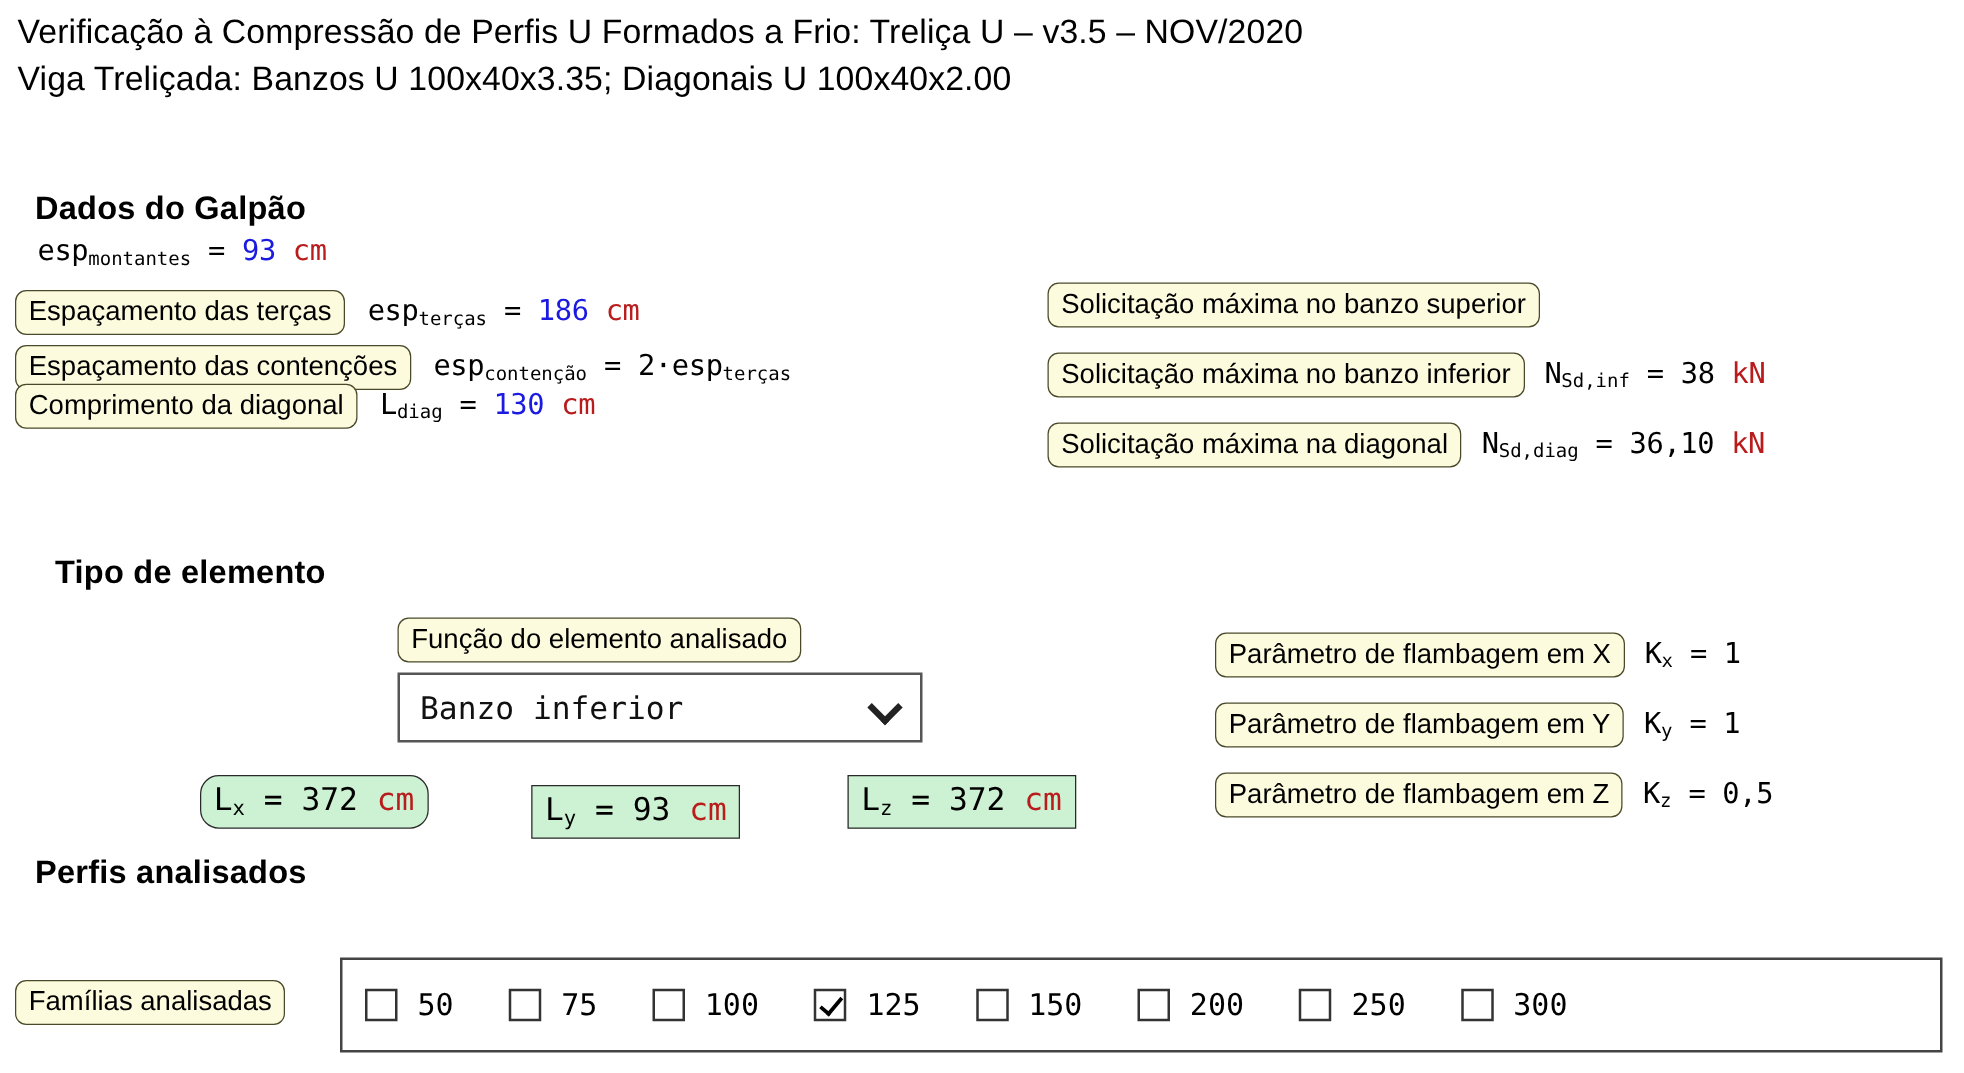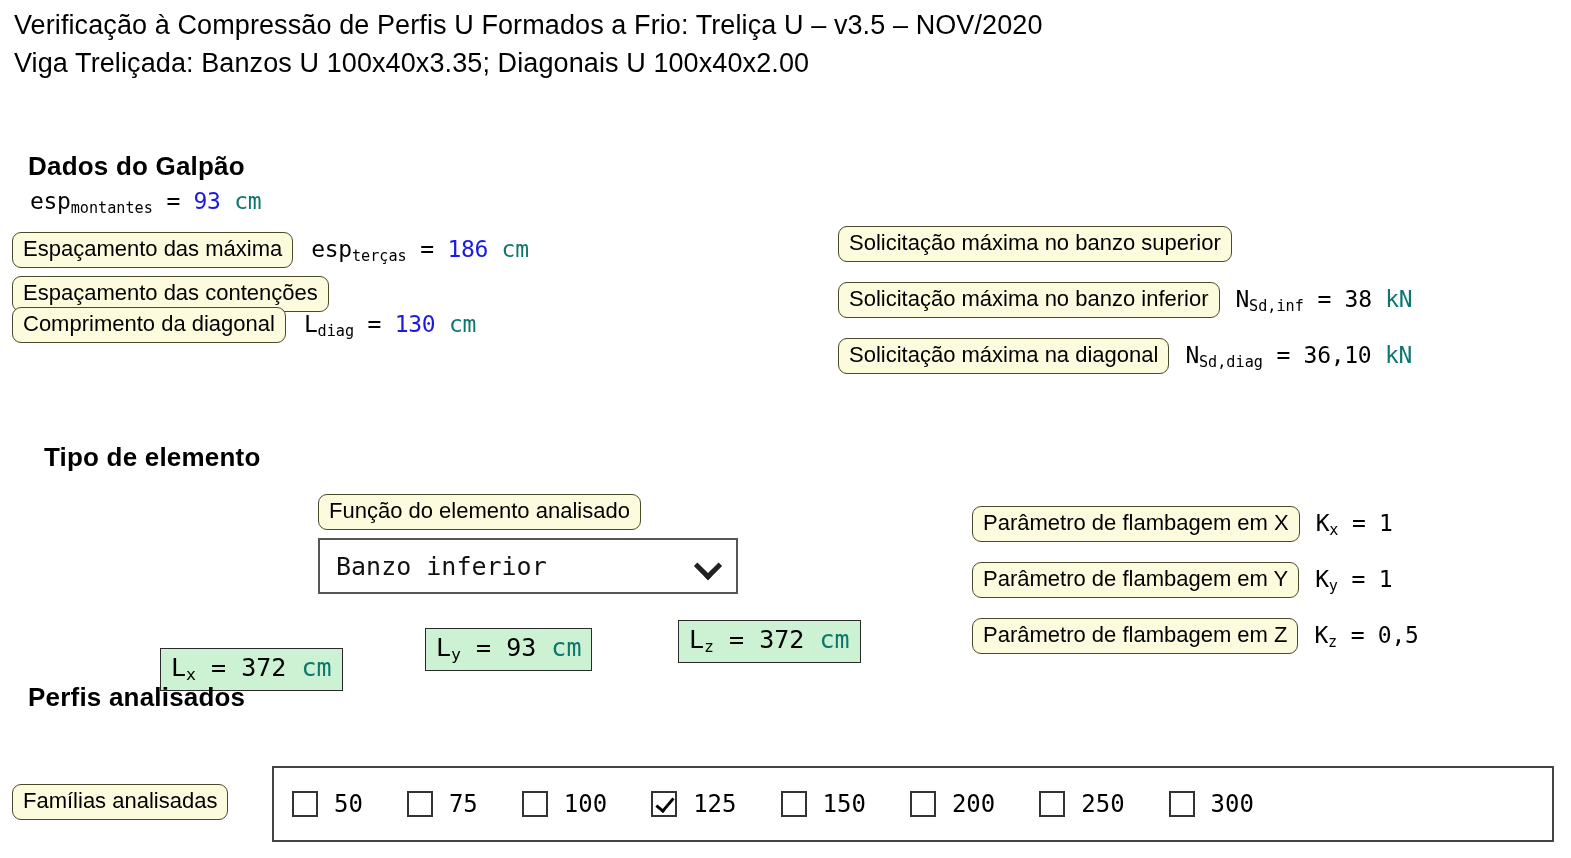--- a/index.html
+++ b/index.html
@@ -54,21 +54,21 @@
     font-family: "DejaVu Sans Mono", monospace;
     font-size: 23px;
     white-space: nowrap;
     letter-spacing: -0.3px;
   }
   .math sub {
     font-size: 0.66em;
     vertical-align: -0.25em;
     letter-spacing: 0;
   }
-  .unit { color: #0f766e; }
+  .unit { color: #b91c1c; }
   .num  { color: #1a1ae0; }
 
   
   .green-box {
     display: inline-block;
     background: #cdf2d3;
     border: 1.6px solid #2a2a2a;
     padding: 4px 10px 6px 10px;
     font-family: "DejaVu Sans Mono", monospace;
     font-size: 25px;
@@ -162,31 +162,36 @@
 <div class="abs row-flex" style="top:188px; left:12px;">
   <span class="math" style="margin-left:18px;">
     <span>esp</span><sub>montantes</sub>
     <span>=</span>
     <span class="num">93</span>
     <span class="unit">cm</span>
   </span>
 </div>
 
 <div class="abs row-flex" style="top:232px; left:12px;">
-  <span class="lbl">Espaçamento das máxima</span>
+  <span class="lbl">Espaçamento das terças</span>
   <span class="math" style="margin-left:18px;">
     <span>esp</span><sub>terças</sub>
     <span>=</span>
     <span class="num">186</span>
     <span class="unit">cm</span>
   </span>
 </div>
 
 <div class="abs row-flex" style="top:276px; left:12px;">
   <span class="lbl">Espaçamento das contenções</span>
+  <span class="math" style="margin-left:18px;">
+    <span>esp</span><sub>contenção</sub>
+    <span>=</span>
+    <span>2·esp</span><sub>terças</sub>
+  </span>
 </div>
 
 <div class="abs row-flex" style="top:307px; left:12px;">
   <span class="lbl">Comprimento da diagonal</span>
   <span class="math" style="margin-left:18px;">
     <span>L</span><sub>diag</sub>
     <span>=</span>
     <span class="num">130</span>
     <span class="unit">cm</span>
   </span>
@@ -220,21 +225,21 @@
 
 <div class="abs" style="top:494px; left:318px;">
   <span class="lbl">Função do elemento analisado</span>
 </div>
 
 <div class="abs select-box" style="top:538px; left:318px;">
   <span>Banzo inferior</span>
   <span class="chevron"></span>
 </div>
 
-<div class="abs green-box" style="top:648px; left:160px;">
+<div class="abs green-box" style="top:620px; left:160px;border-radius:15px;">
   <span>L</span><sub style="font-size:0.66em;vertical-align:-0.25em;">x</sub>
   <span>=</span>
   <span>372</span>
   <span class="unit">cm</span>
 </div>
 <div class="abs green-box" style="top:628px; left:425px;">
   <span>L</span><sub style="font-size:0.66em;vertical-align:-0.25em;">y</sub>
   <span>=</span>
   <span>93</span>
   <span class="unit">cm</span>

